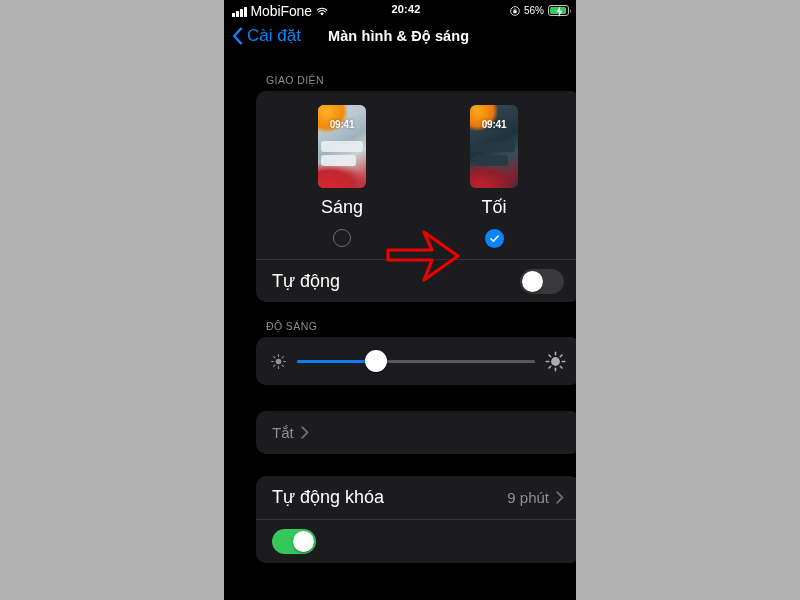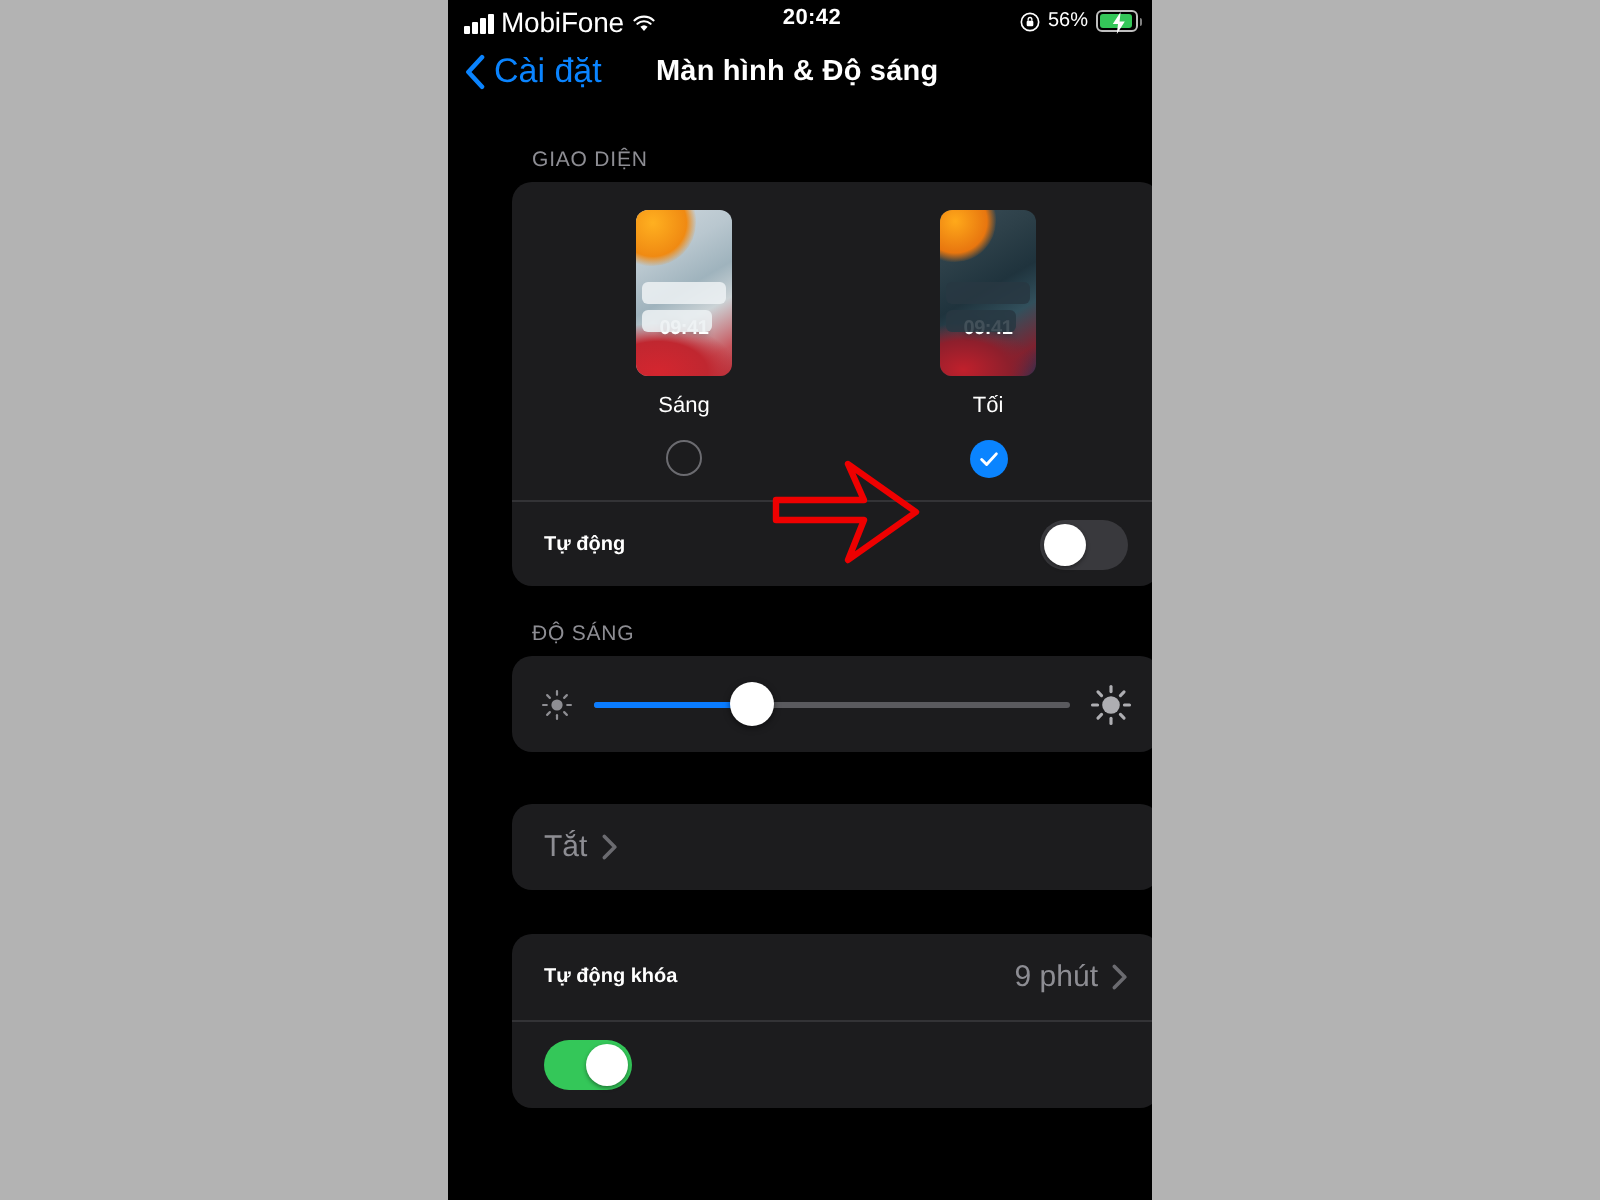--- a/index.html
+++ b/index.html
@@ -182,21 +182,20 @@
   }
   .thumb .clock {
     position: absolute;
     left: 0; right: 0; top: 14px;
     text-align: center;
     font-size: 10px;
     font-weight: bold;
     color: #ffffff;
     text-shadow: 0 0 3px rgba(0,0,0,0.45);
     letter-spacing: -0.2px;
-    margin-top: 40px;
   }
   .thumb .nbox {
     position: absolute;
     border-radius: 3px;
   }
   
   .t-light { background: linear-gradient(150deg,#cfd8de 0%,#b9c7cf 28%,#9fb3bd 48%,#cbd3d6 64%,#c8585f 86%,#b8323c 100%); }
   .t-light .blob-o {
     position: absolute; left: -6px; top: -8px;
     width: 36px; height: 36px;
@@ -221,21 +220,21 @@
     position: absolute; left: -8px; bottom: -12px;
     width: 56px; height: 38px;
     background: radial-gradient(ellipse at 35% 60%, #c0202c 0%, #8d1f2c 45%, rgba(130,30,44,0) 72%);
   }
   .t-dark .nbox { background: rgba(40,56,66,0.88); }
   .nb1 { left: 3px; right: 3px; top: 36px; height: 11px; }
   .nb2 { left: 3px; right: 10px; top: 50px; height: 11px; }
 
   .mode-label {
     margin-top: 9px;
-    font-size: 11px;
+    font-size: 18px;
     color: #ffffff;
   }
   .radio-wrap {
     margin-top: 9px;
     height: 22px;
     display: flex;
     align-items: center;
     justify-content: center;
   }
   .radio-off {
@@ -258,24 +257,23 @@
 
   .auto-row {
     margin-top: 10px;
     border-top: 0.5px solid #333336;
     height: 42px;
     display: flex;
     align-items: center;
     padding: 0 16px;
   }
   .row-label {
-    font-size: 10px;
+    font-size: 18px;
     color: #ffffff;
     flex: 1;
-    font-weight: bold;
   }
 
   
   .tgl {
     width: 44px; height: 25px;
     border-radius: 13px;
     position: relative;
     cursor: pointer;
   }
   .tgl.off { background: #39393d; }

